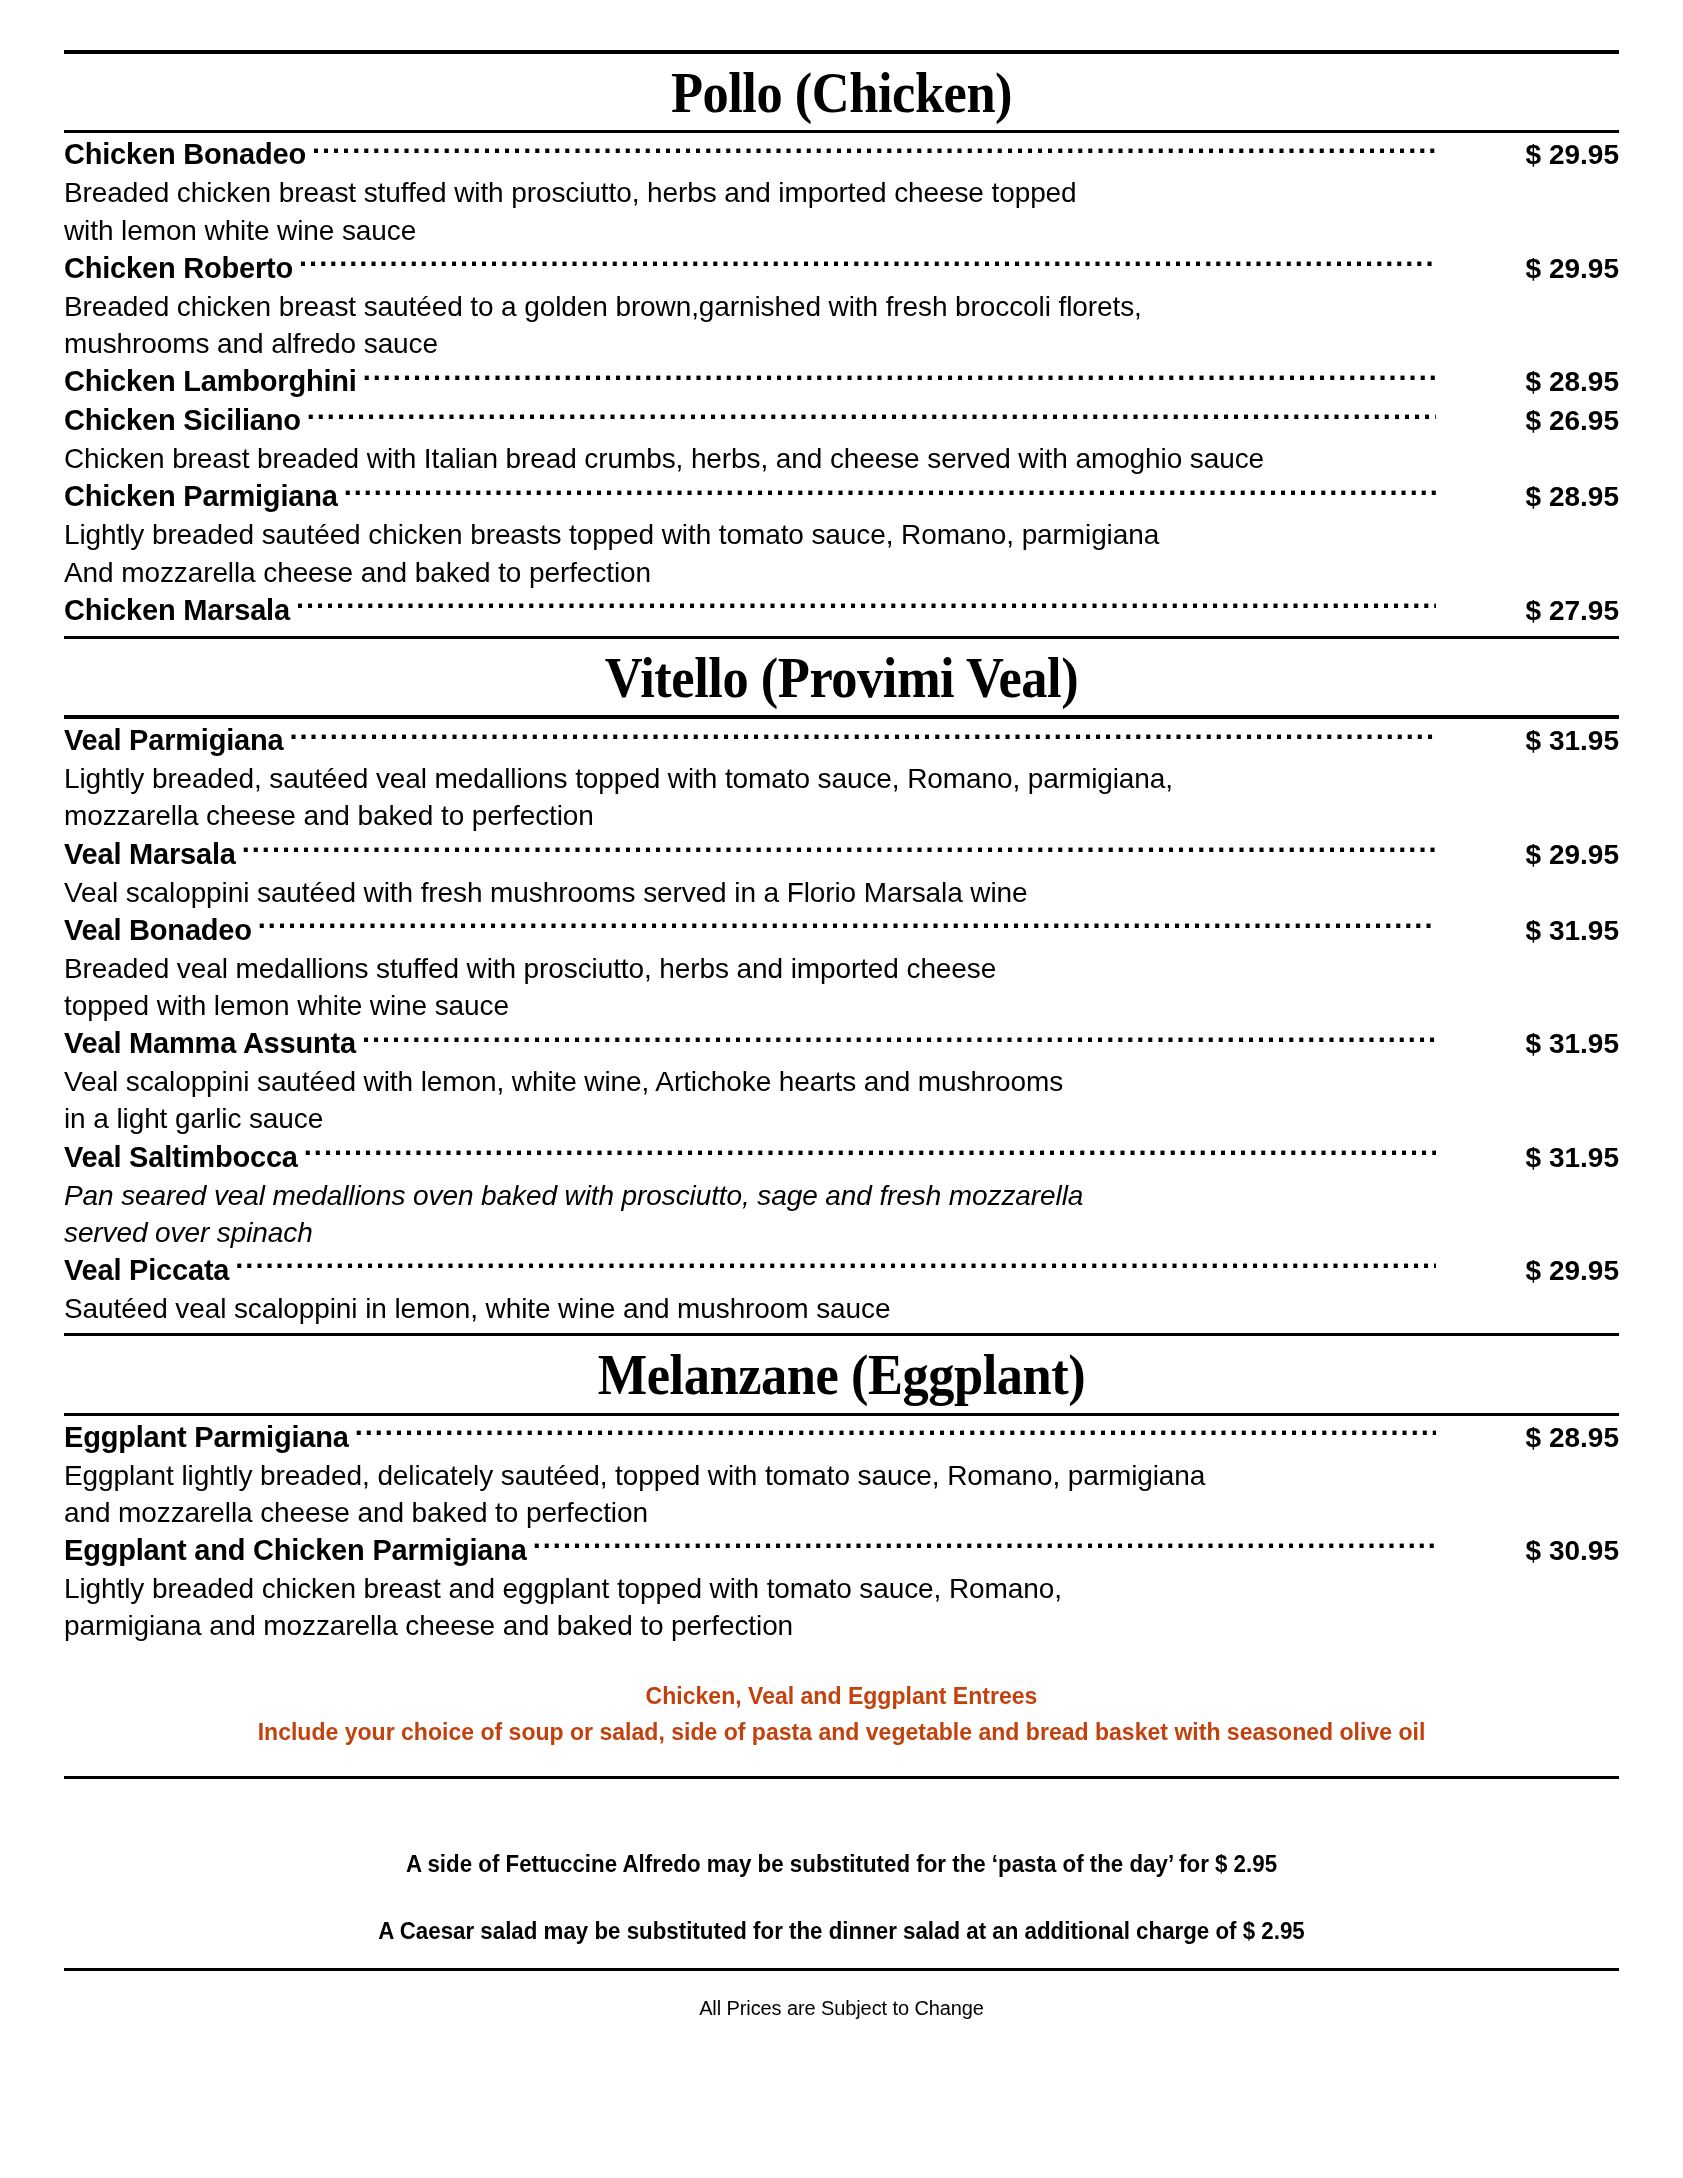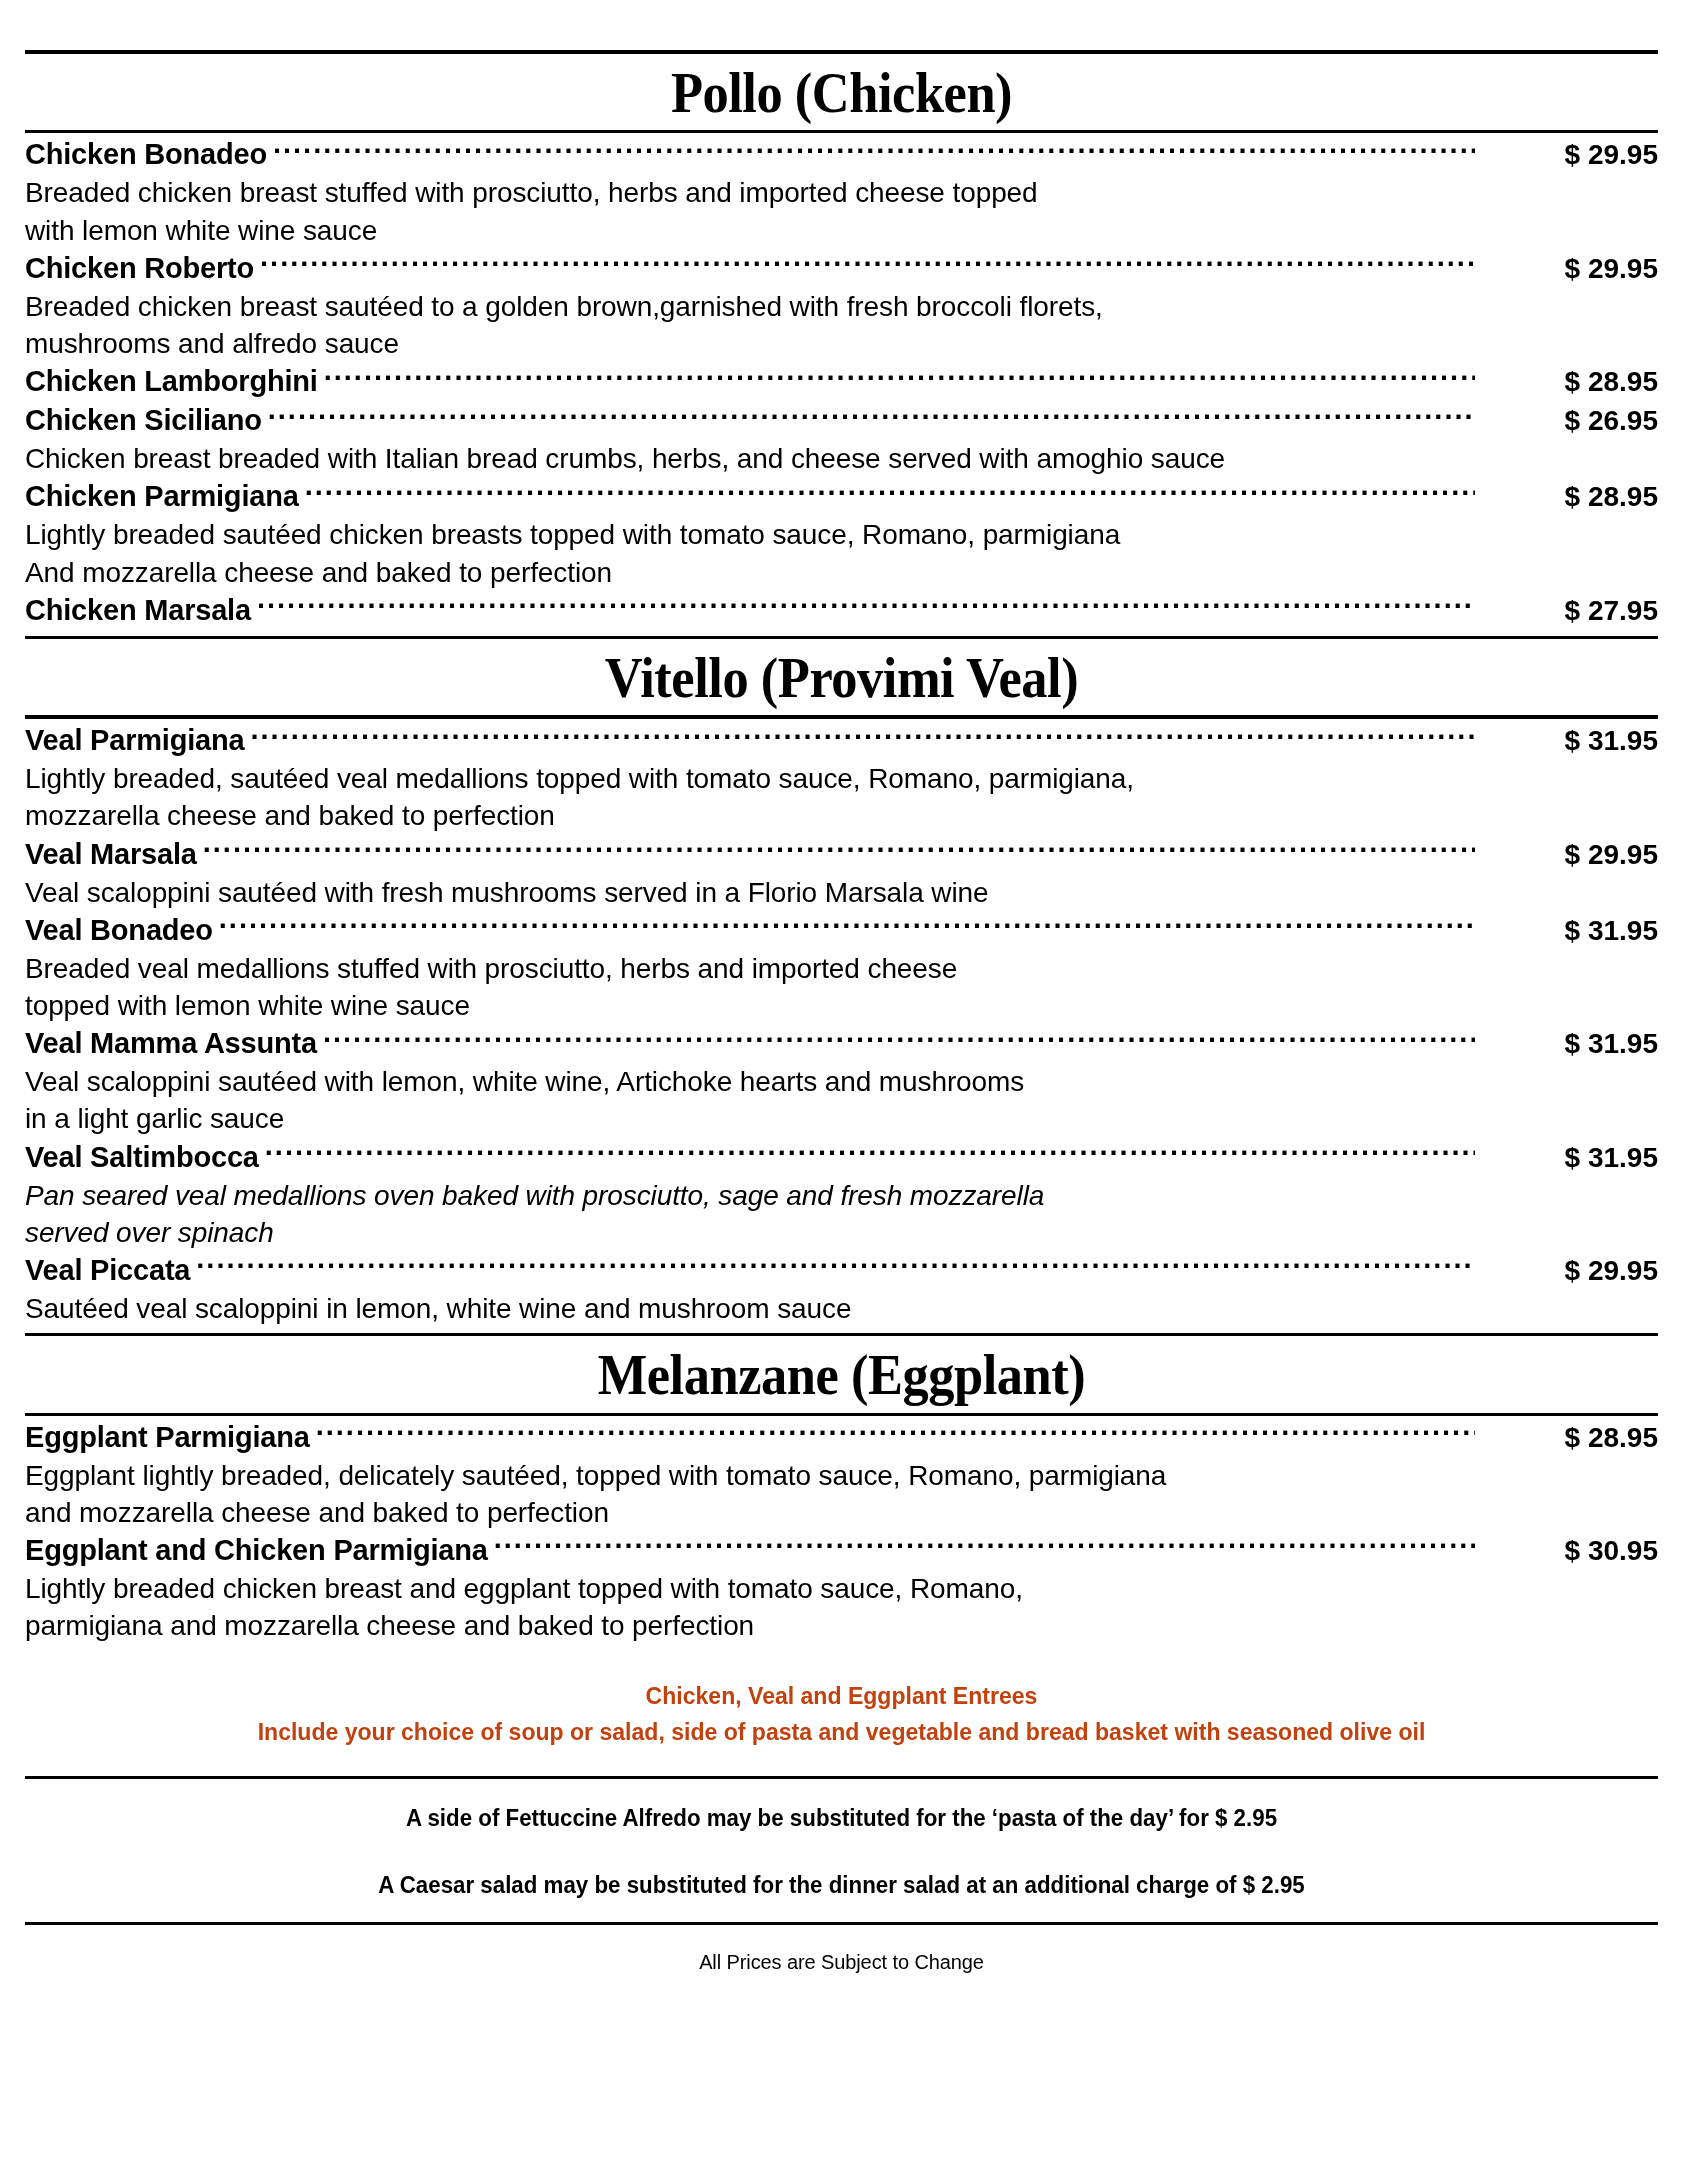--- a/index.html
+++ b/index.html
@@ -13,21 +13,21 @@
     font-family: "Liberation Sans", sans-serif;
     color: #000000;
     -webkit-font-smoothing: antialiased;
   }
 
   .page {
     position: relative;
     width: 1683px;
     height: 1922px;
     box-sizing: border-box;
-    padding: 0 25px;
+    padding: 0 64px;
   }
 
   
   .rule-thick {
     height: 0;
     border-top: 4px solid #000;
     margin: 0;
   }
   .rule-thin {
     height: 0;
@@ -113,20 +113,21 @@
     font-weight: bold;
     line-height: 1.48;
     padding: 34px 0 26px 0;
   }
   .notice-red .l1 { font-size: 24px; display: block; transform: scaleX(0.96); }
   .notice-red .l2 { font-size: 24px; display: block; transform: scaleX(0.96); }
 
   
   .subs {
     padding: 26px 0 22px 0;
+    margin-top: 46px;
   }
   .subs p {
     margin: 0;
     text-align: center;
     font-weight: bold;
     font-size: 23px;
     line-height: 1.2;
     transform: scaleX(0.97);
   }
   .subs .spacer { height: 40px; }

